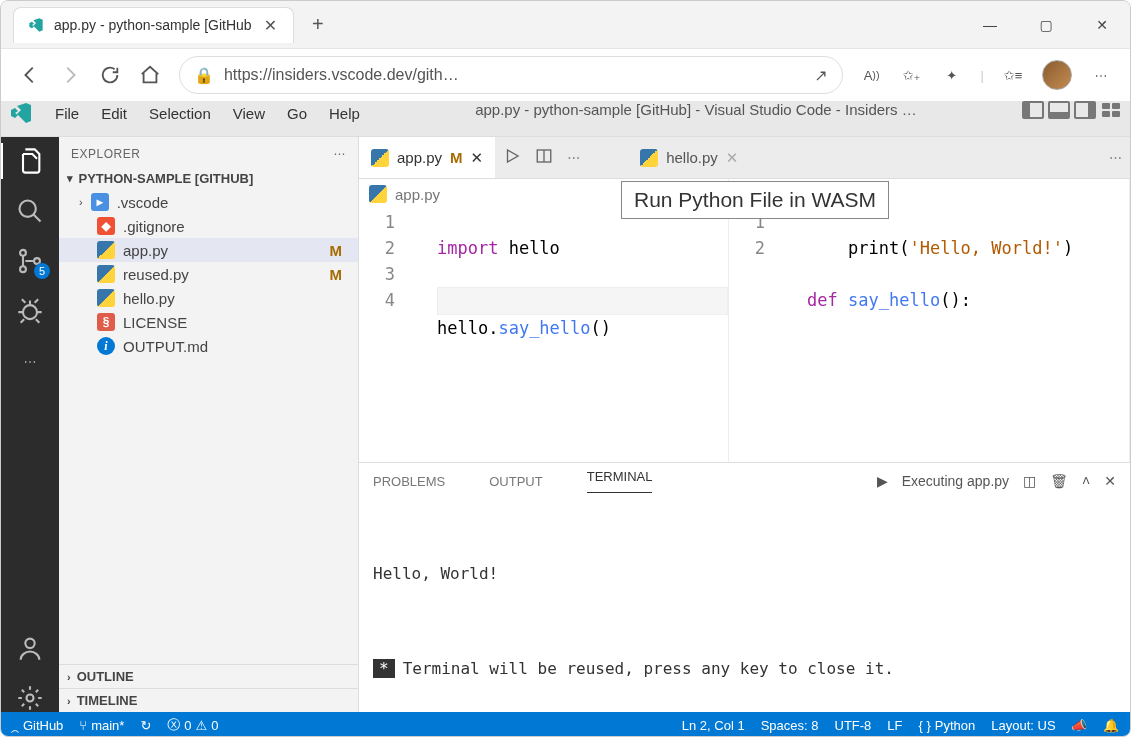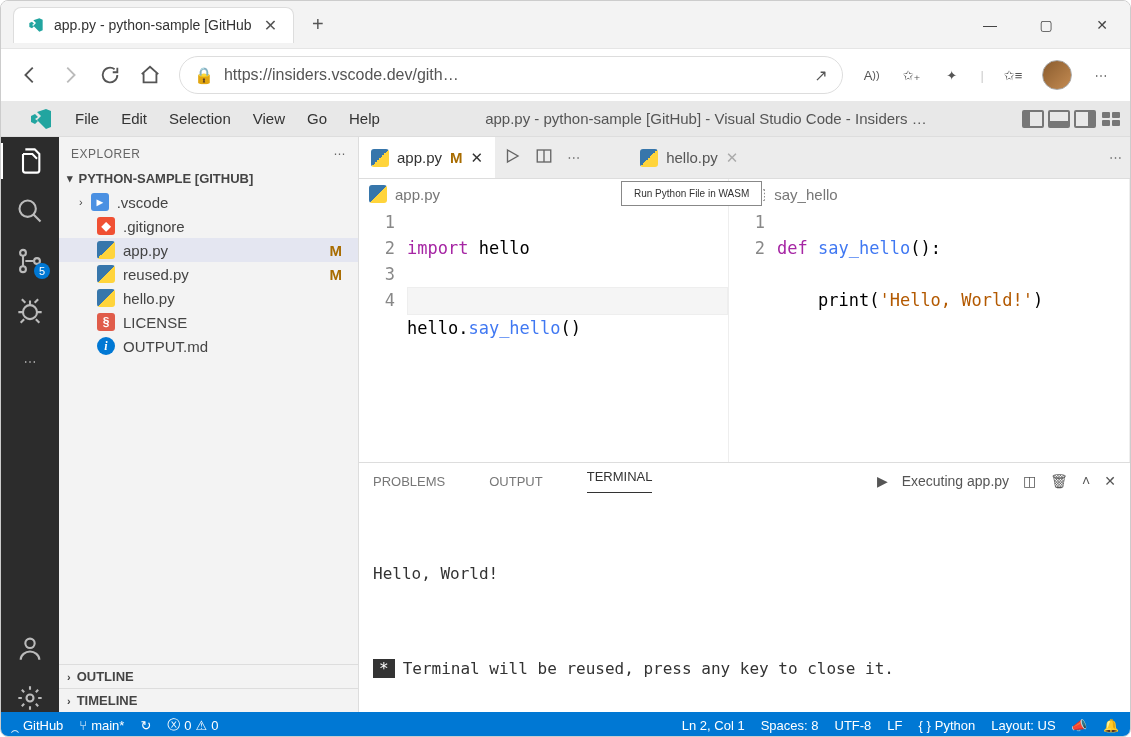--- a/index.html
+++ b/index.html
@@ -12,21 +12,21 @@
 .new-tab { font-size: 20px; color: #555; padding: 0 10px; cursor: pointer; }
 .win-controls { margin-left: auto; display: flex; }
 .win-btn { width: 56px; height: 48px; display: flex; align-items: center; justify-content: center; font-size: 14px; color: #444; cursor: pointer; }
 .browser-bar { height: 52px; display: flex; align-items: center; gap: 18px; padding: 0 18px; background: #fff; }
 .bb-icon { width: 22px; height: 22px; color: #555; display: flex; align-items: center; justify-content: center; cursor: pointer; }
 .bb-icon.disabled { color: #bbb; }
 .addr { flex: 1; display: flex; align-items: center; gap: 10px; background: #fff; border: 1px solid #ddd; border-radius: 20px; height: 38px; padding: 0 14px; font-size: 16px; color: #555; }
 .addr-url { flex: 1; overflow: hidden; white-space: nowrap; text-overflow: ellipsis; }
 .avatar { width: 30px; height: 30px; border-radius: 50%; background: linear-gradient(135deg,#8a5c2e,#c48b52); border: 1px solid #aaa; }
 .app { display: flex; flex-direction: column; height: calc(737px - 48px - 52px); }
-.menubar { height: 36px; display: flex; align-items: center; background: #e8e8e8; border-bottom: 1px solid #ddd; padding-left: 24px; gap: 2px; font-size: 15px; color: #333; }
+.menubar { height: 36px; display: flex; background: #e8e8e8; border-bottom: 1px solid #ddd; padding-left: 4px; gap: 2px; font-size: 15px; color: #333; }
 .menubar .logo { width: 24px; height: 24px; margin: 0 10px 0 4px; }
 .menu-item { padding: 4px 10px; cursor: pointer; }
 .title-center { flex: 1; text-align: center; color: #555; font-size: 15px; white-space: nowrap; overflow: hidden; text-overflow: ellipsis; }
 .layout-icons { display: flex; gap: 4px; padding-right: 8px; }
 .layout-icons .li { width: 22px; height: 18px; border: 2px solid #777; border-radius: 2px; cursor: pointer; position: relative; }
 .li.left::before { content:""; position:absolute; left:0; top:0; bottom:0; width:6px; background:#777; }
 .li.bottom::before { content:""; position:absolute; left:0; right:0; bottom:0; height:5px; background:#777; }
 .li.right::before { content:""; position:absolute; right:0; top:0; bottom:0; width:6px; background:#777; }
 .li.grid { display:grid; grid-template:1fr 1fr/1fr 1fr; gap:2px; padding:2px; border: none; }
 .li.grid span { background:#777; border-radius:1px; }
@@ -46,27 +46,27 @@
 .file-row.selected { background: #e4e6f1; }
 .file-row .status { margin-left: auto; margin-right: 16px; color: #a86c00; font-weight: 600; }
 .sb-footer-section { border-top: 1px solid #ddd; padding: 4px 8px; font-weight: 600; font-size: 13px; display:flex; align-items:center; gap:6px; cursor:pointer; }
 .main { flex: 1; display: flex; flex-direction: column; min-width: 0; }
 .editor-tabs { display: flex; align-items: center; background: #ececec; height: 42px; border-bottom: 1px solid #ddd; position: relative; }
 .ed-tab { display: flex; align-items: center; gap: 8px; padding: 0 12px; height: 100%; font-size: 15px; color: #555; cursor: pointer; }
 .ed-tab.active { background: #fff; color: #333; }
 .ed-tab .mod { color: #a86c00; font-weight: 600; }
 .ed-actions { display: flex; gap: 14px; padding: 0 8px; color: #666; align-items: center; }
 .ed-spacer { flex: 1; }
-.tooltip { position: absolute; top: 44px; left: 262px; background: #fff; border: 1px solid #888; padding: 6px 12px; font-size: 10px; color: #333; z-index: 10; }
+.tooltip { position: absolute; top: 44px; left: 262px; background: #fff; border: 1px solid #888; padding: 6px 12px; font-size: 21px; color: #333; z-index: 10; }
 .editors { flex: 1; display: flex; min-height: 0; }
 .editor { flex: 1; display: flex; flex-direction: column; border-right: 1px solid #eee; }
 .breadcrumb { display: flex; align-items: center; gap: 8px; padding: 6px 10px; color: #777; font-size: 15px; }
 .code-area { flex: 1; display: flex; font-family: Consolas, monospace; font-size: 17px; line-height: 26px; overflow: hidden; }
 .gutter { width: 48px; text-align: right; color: #888; padding-right: 12px; }
-.code { flex: 1; white-space: pre; }
+.code { flex: 1; white-space: pre; margin-left: 30px; }
 .code .kw { color: #a626a4; }
 .code .fn { color: #4078f2; }
 .code .str { color: #b35900; }
 .code .cursor-line { background: #f5f5f5; border: 1px solid #eee; display: inline-block; width: 100%; }
 .panel { height: 250px; border-top: 1px solid #ddd; display: flex; flex-direction: column; }
 .panel-tabs { display: flex; align-items: center; gap: 44px; padding: 6px 14px; font-size: 13px; color: #777; }
 .panel-tabs .pt.active { color: #333; border-bottom: 1px solid #333; padding-bottom: 8px; }
 .panel-tabs .pt { cursor: pointer; }
 .panel-right { margin-left: auto; display: flex; align-items: center; gap: 14px; color: #555; font-size: 14px; }
 .term { flex: 1; font-family: Consolas, monospace; font-size: 16px; padding: 8px 14px; color: #333; white-space: pre-wrap; }
@@ -320,22 +320,22 @@
             <span>›</span>
             <span>⬚</span>
             <span>say_hello</span>
           </div>
           <div class="code-area">
             <div class="gutter">
                 <div>1</div>
                 <div>2</div>
               </div>
             <div class="code">
+<div><span>    print(</span><span class="str">'Hello, World!'</span><span>)</span></div>
 <div><span class="kw">def</span><span class="fn"> say_hello</span><span>():</span></div>
-<div><span>    print(</span><span class="str">'Hello, World!'</span><span>)</span></div>
             </div>
           </div>
         </div>
       </div>
 
       <div class="panel">
         <div class="panel-tabs">
           <span class="pt">PROBLEMS</span>
           <span class="pt">OUTPUT</span>
           <span class="pt active">TERMINAL</span>

